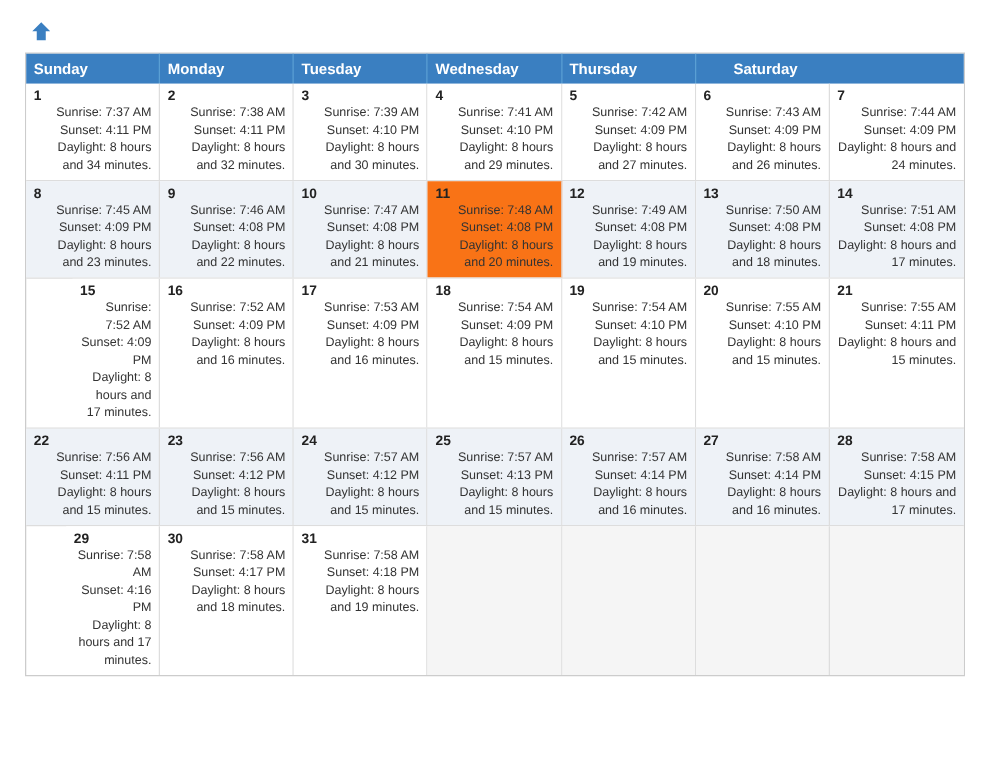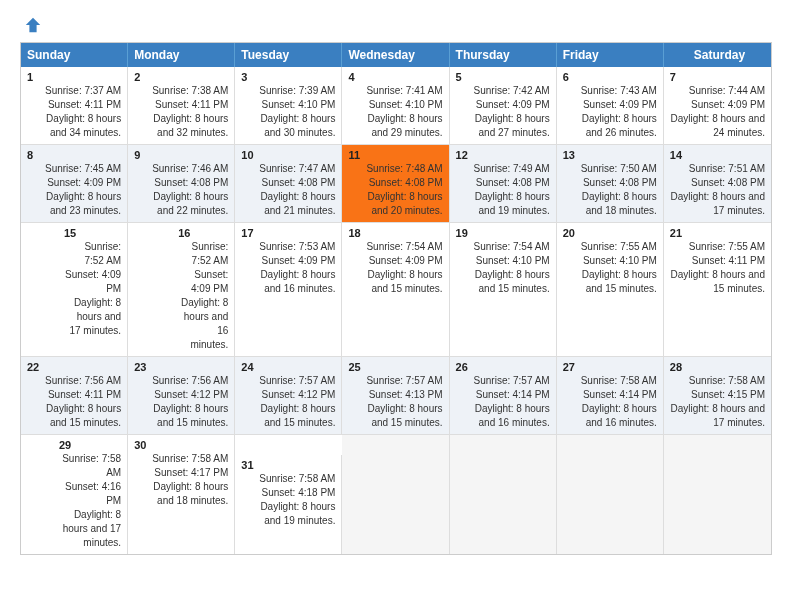--- a/index.html
+++ b/index.html
@@ -154,21 +154,20 @@
     </div>
   </div>
 
   <div class="calendar">
     <div class="cal-header">
     <div class="cal-header-cell">Sunday</div>
         <div class="cal-header-cell">Monday</div>
         <div class="cal-header-cell">Tuesday</div>
         <div class="cal-header-cell">Wednesday</div>
         <div class="cal-header-cell">Thursday</div>
-        <div class="cal-header-cell">Friday</div>
         <div class="cal-header-cell">Saturday</div>
       </div>
     <div class="cal-body">
     <div class="cal-row">
           <div class="cal-cell" style="background: rgb(255, 255, 255);">
         <span class="day-num">1</span>
         <div class="day-info">
           Sunrise: 7:37 AM<br>
           Sunset: 4:11 PM<br>
           Daylight: 8 hours and 34 minutes.
@@ -283,21 +282,21 @@
         </div>
         <div class="cal-row">
           <div class="cal-cell" style="background: rgb(255, 255, 255); margin-left: 37px;">
         <span class="day-num">15</span>
         <div class="day-info">
           Sunrise: 7:52 AM<br>
           Sunset: 4:09 PM<br>
           Daylight: 8 hours and 17 minutes.
         </div>
       </div>
-          <div class="cal-cell" style="background: rgb(255, 255, 255); margin-left: 44px;">
+          <div class="cal-cell" style="background: rgb(255, 255, 255);">
         <span class="day-num">16</span>
         <div class="day-info">
           Sunrise: 7:52 AM<br>
           Sunset: 4:09 PM<br>
           Daylight: 8 hours and 16 minutes.
         </div>
       </div>
           <div class="cal-cell" style="background: rgb(255, 255, 255);">
         <span class="day-num">17</span>
         <div class="day-info">
@@ -407,21 +406,21 @@
         </div>
       </div>
           <div class="cal-cell" style="background: rgb(255, 255, 255);">
         <span class="day-num">30</span>
         <div class="day-info">
           Sunrise: 7:58 AM<br>
           Sunset: 4:17 PM<br>
           Daylight: 8 hours and 18 minutes.
         </div>
       </div>
-          <div class="cal-cell" style="background: rgb(255, 255, 255); margin-top: 20px;">
+          <div class="cal-cell" style="background: rgb(255, 255, 255);">
         <span class="day-num">31</span>
         <div class="day-info">
           Sunrise: 7:58 AM<br>
           Sunset: 4:18 PM<br>
           Daylight: 8 hours and 19 minutes.
         </div>
       </div>
           <div class="cal-cell empty"></div>
           <div class="cal-cell empty"></div>
           <div class="cal-cell empty"></div>

